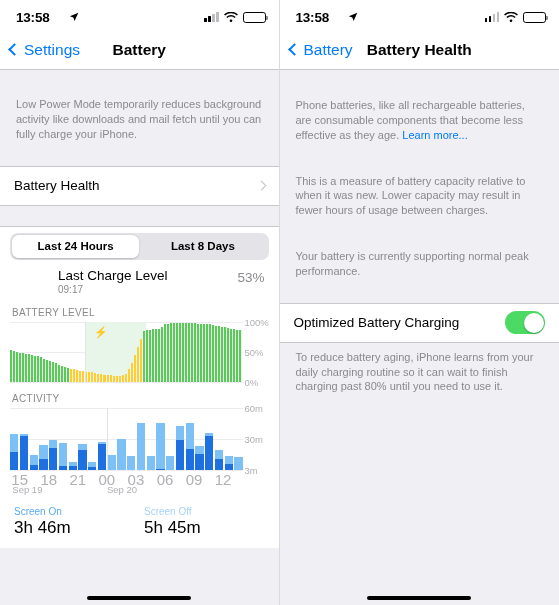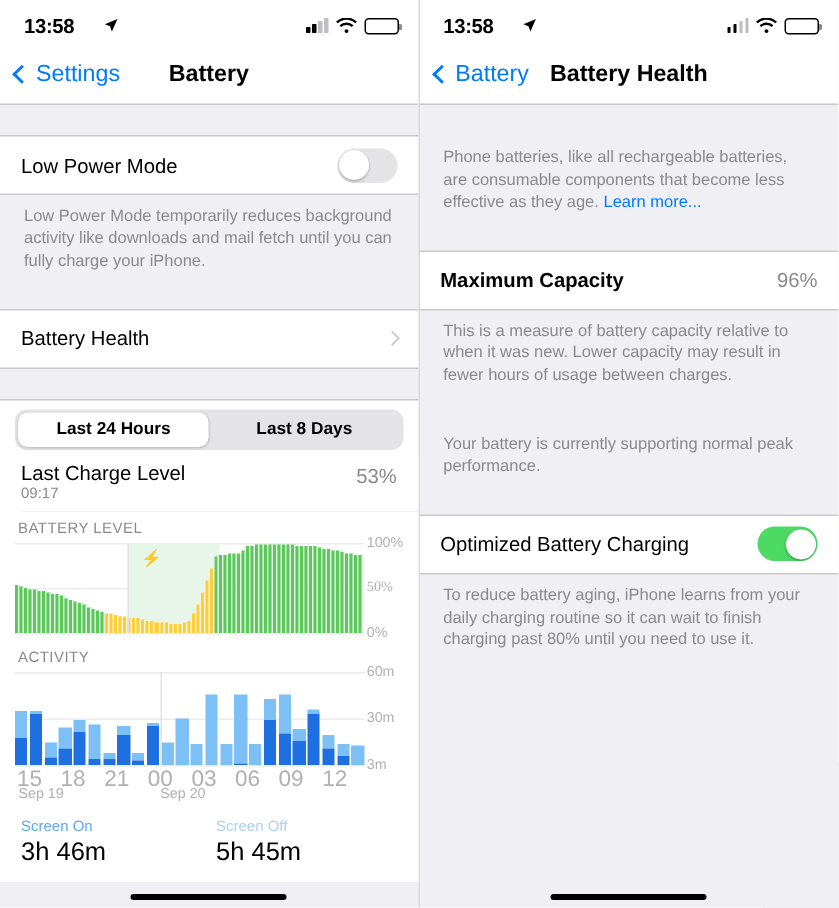--- a/index.html
+++ b/index.html
@@ -86,21 +86,21 @@
     display: flex; background: #e3e3e8; border-radius: 8px; padding: 2px; height: 27px;
   }
   .seg div {
     flex: 1; display: flex; align-items: center; justify-content: center;
     font-size: 11.5px; font-weight: bold; color: #000; border-radius: 6.5px; cursor: pointer;
   }
   .seg div.active { background: #fff; box-shadow: 0 0.5px 2px rgba(0,0,0,.2); }
 
   .charge-cell {
     background: #fff; padding: 4px 14px 6px 14px; display: flex;
-    align-items: flex-start; justify-content: space-between;
+    align-items: flex-start; justify-content: space-between; margin-left: 44px;
   }
   .charge-left .lbl { font-size: 13.5px; color: #000; }
   .charge-left .sub { font-size: 10px; color: #8a8a8e; margin-top: 1px; }
   .charge-pct { font-size: 13.5px; color: #8a8a8e; padding-top: 2px; }
   .hr-inset { height: 0.5px; background: #c8c7cc; margin-left: 14px; }
 
   
   .chartbox { background: #fff; padding: 6px 0 2px 0; }
   .chart-title { font-size: 10px; color: #8a8a8e; letter-spacing: .3px; padding: 0 0 4px 12px; }
   .chart-area { position: relative; height: 60px; margin: 0 36px 0 10px; }
@@ -173,26 +173,20 @@
     <div class="navbar">
       <div class="back">
         <span class="chev-l"></span>
         <span>Settings</span>
       </div>
       <div class="nav-title">Battery</div>
     </div>
 
     <div class="gap"></div>
 
-    <div class="cell tall">
-      <span>Low Power Mode</span>
-      <span class="toggle">
-          <span class="knob"></span>
-        </span>
-    </div>
     <div class="footnote">Low Power Mode temporarily reduces background activity like downloads and mail fetch until you can fully charge your iPhone.</div>
 
     <div class="gap-sm"></div>
 
     <div class="cell tall">
       <span>Battery Health</span>
       <span class="chev-r"></span>
     </div>
 
     <div class="gap"></div>
@@ -212,21 +206,21 @@
         </div>
         <div class="charge-pct">53%</div>
       </div>
       <div class="hr-inset"></div>
 
       <div class="chartbox">
         <div class="chart-title">BATTERY LEVEL</div>
         <div class="chart-area" id="lvlArea">
           <div class="axis-lbls" id="lvlAxis">
               <span style="top: 0%;">100%</span>
-              <span style="top: 50%; font-family: Liberation Serif, serif;">50%</span>
+              <span style="top: 50%;">50%</span>
               <span style="top: 100%;">0%</span>
             </div>
         <div class="grid-l" style="top: 0%;"></div>
             <div class="grid-l" style="top: 50%;"></div>
             <div class="grid-l" style="top: 100%;"></div>
             <div class="charge-band" style="left: 32.4675%; width: 25.974%;"></div>
             <div class="bolt" style="left: 36.3636%; top: 4px;">⚡</div>
             <div class="bars">
               <i class="lvl-bar" style="height: 53%; background: rgb(92, 200, 92);"></i>
               <i class="lvl-bar" style="height: 51%; background: rgb(92, 200, 92);"></i>
@@ -492,24 +486,20 @@
     </div>
 
     <div class="gap"></div>
 
     <div class="footnote" style="padding-top:8px">
       <span>Phone batteries, like all rechargeable batteries, are consumable components that become less effective as they age. </span><a href="#">Learn more...</a>
     </div>
 
     <div class="gap-sm"></div>
 
-    <div class="cell tall">
-      <span style="font-weight:bold">Maximum Capacity</span>
-      <span style="color:#8a8a8e">96%</span>
-    </div>
     <div class="footnote">This is a measure of battery capacity relative to when it was new. Lower capacity may result in fewer hours of usage between charges.</div>
 
     <div class="gap-sm"></div>
 
     <div class="footnote">Your battery is currently supporting normal peak performance.</div>
 
     <div class="gap-sm"></div>
 
     <div class="cell tall">
       <span>Optimized Battery Charging</span>

